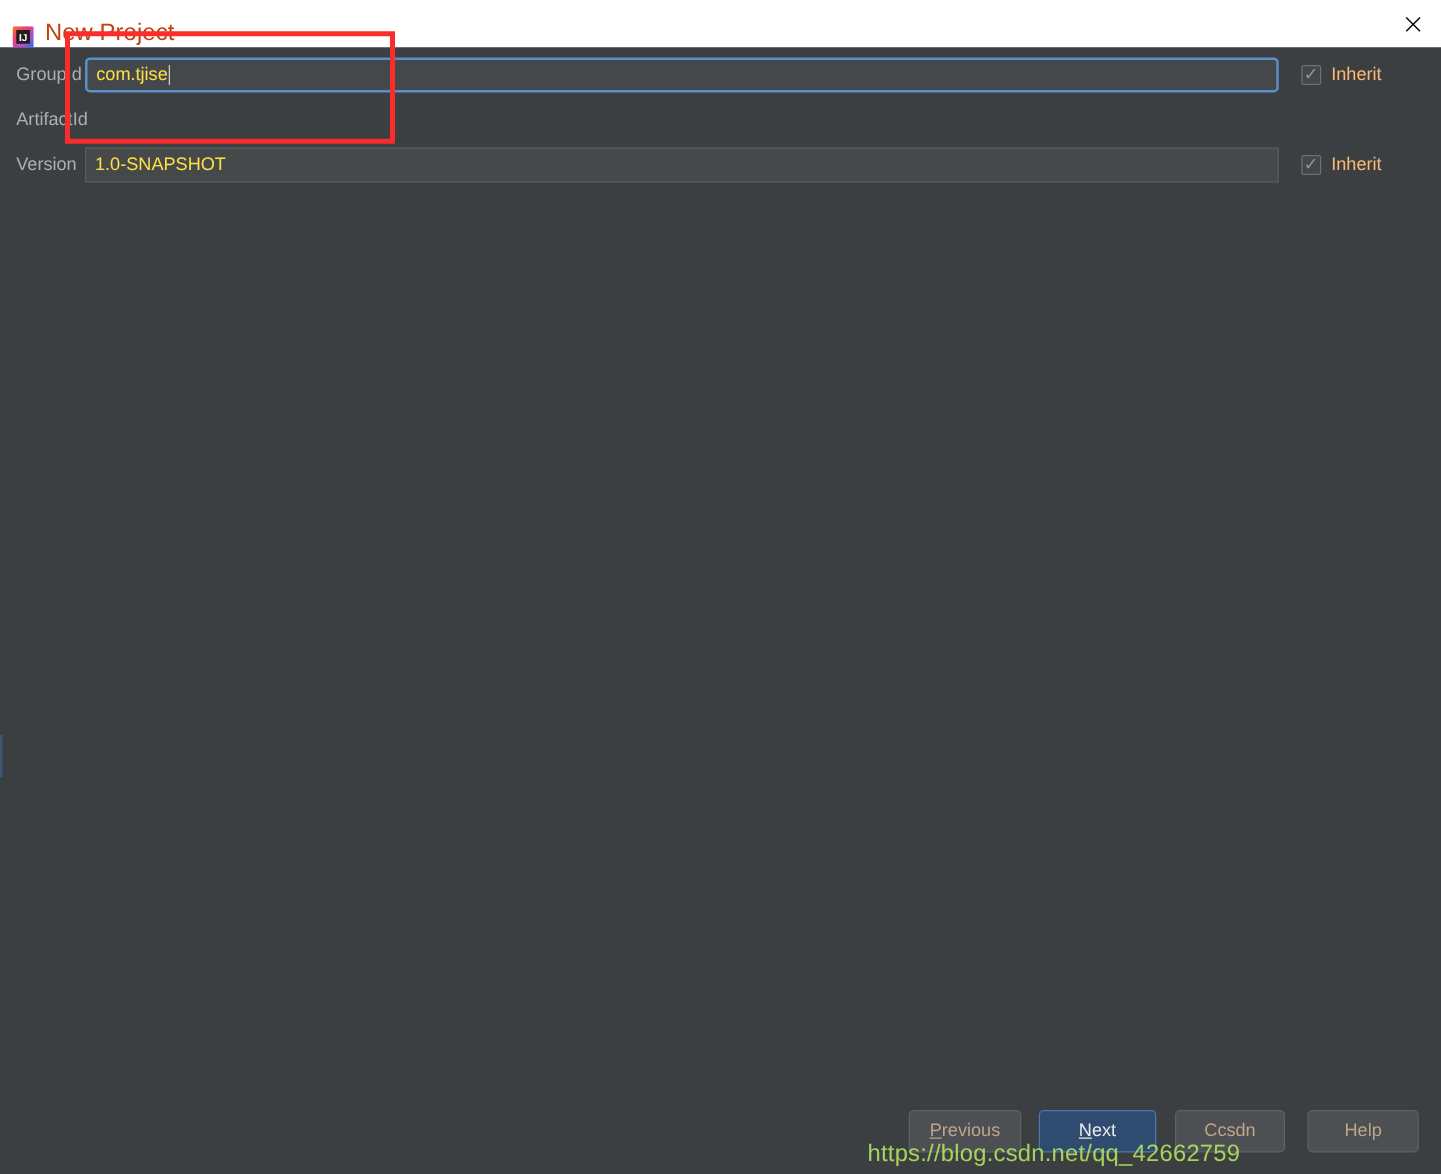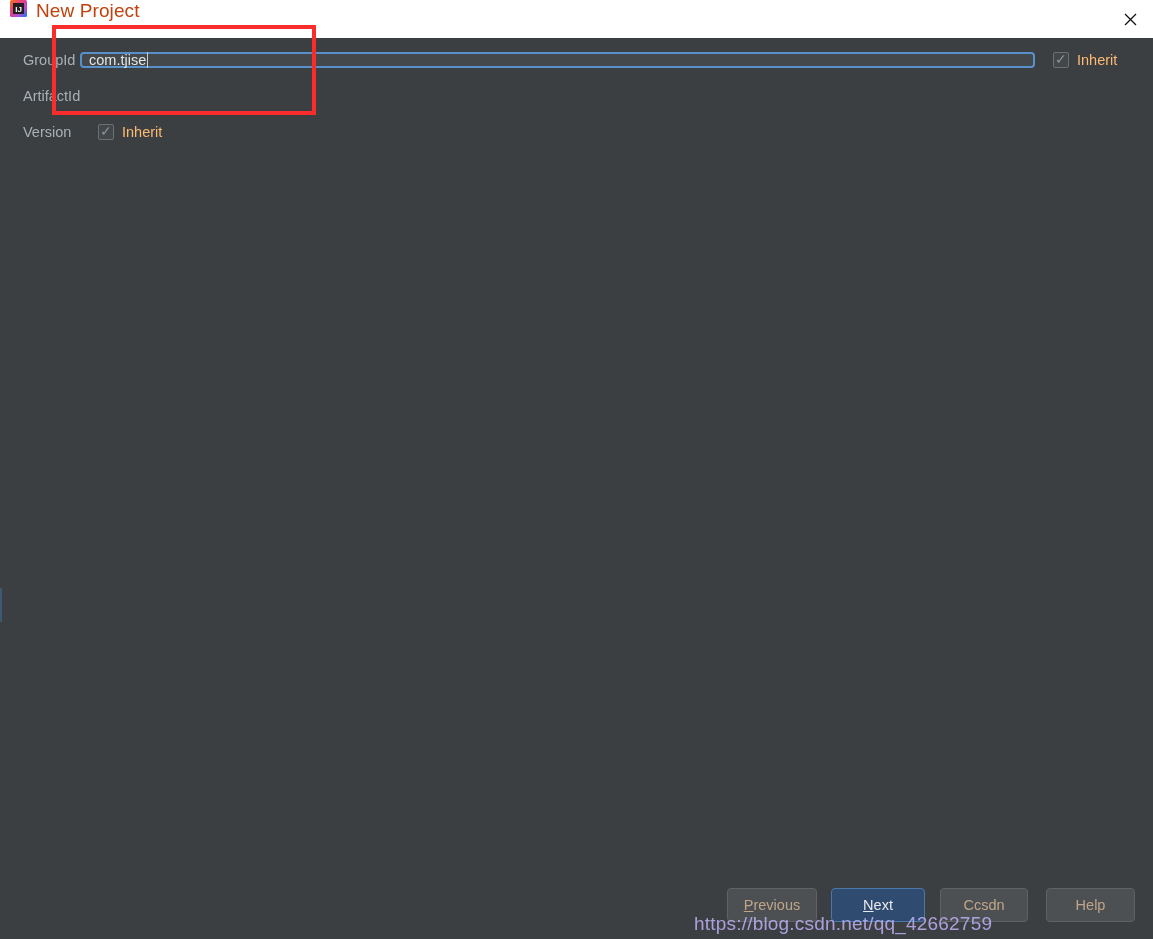--- a/index.html
+++ b/index.html
@@ -16,21 +16,21 @@
   }
 
   
   .titlebar {
     position: absolute;
     left: 0; top: 0;
     width: 1153px;
     height: 38px;
     background: #ffffff;
     display: flex;
-    align-items: flex-start;
+    align-items: flex-end;
     box-sizing: border-box;
   }
   .title-icon {
     width: 17px;
     height: 17px;
     margin-left: 10px;
     margin-right: 9px;
     flex: none;
     position: relative;
   }
@@ -78,35 +78,35 @@
     width: 1153px;
   }
   .form-row {
     position: relative;
     height: 28px;
     margin-bottom: 8px;
     display: flex;
     align-items: center;
   }
   .field-label {
-    width: 80px;
-    padding-left: 23px;
+    width: 68px;
+    padding-left: 13px;
     box-sizing: border-box;
     font-size: 14.5px;
     color: #a9b0b6;
     white-space: nowrap;
     flex: none;
   }
   .text-field {
     width: 955px;
-    height: 16px;
+    height: 28px;
     box-sizing: border-box;
     background: #45494a;
     border: 1px solid #5a5d5e;
-    color: #e5e5e5;
+    color: #fde047;
     font-size: 14.5px;
     font-family: "Liberation Sans", sans-serif;
     padding: 0 7px;
     display: flex;
     align-items: center;
     position: relative;
     flex: none;
   }
   .text-field.focused {
     border: 2px solid #5a90c9;
@@ -203,21 +203,21 @@
   }
   .btn-cancel { left: 940px; width: 88px; }
   .btn-help   { left: 1046px; width: 89px; }
 
   
   .watermark {
     position: absolute;
     left: 694px;
     top: 913px;
     font-size: 19px;
-    color: #c4b5fd;
+    color: #bef264;
     opacity: 0.82;
     white-space: nowrap;
     letter-spacing: 0.2px;
     z-index: 50;
   }
 </style>
 </head>
 <body>
 
 <div class="titlebar">
@@ -265,20 +265,23 @@
       </div>
     </div>
 
     <div class="form-row">
       <div class="field-label">ArtifactId</div>
       <div class="inherit-spacer"></div>
     </div>
 
     <div class="form-row">
       <div class="field-label">Version</div>
+      <div class="text-field">
+        <span>1.0-SNAPSHOT</span>
+      </div>
       <div class="inherit-wrap">
         <div class="checkbox">
           <span class="check">✓</span>
         </div>
         <div class="inherit-label">Inherit</div>
       </div>
     </div>
 
   </div>
 

